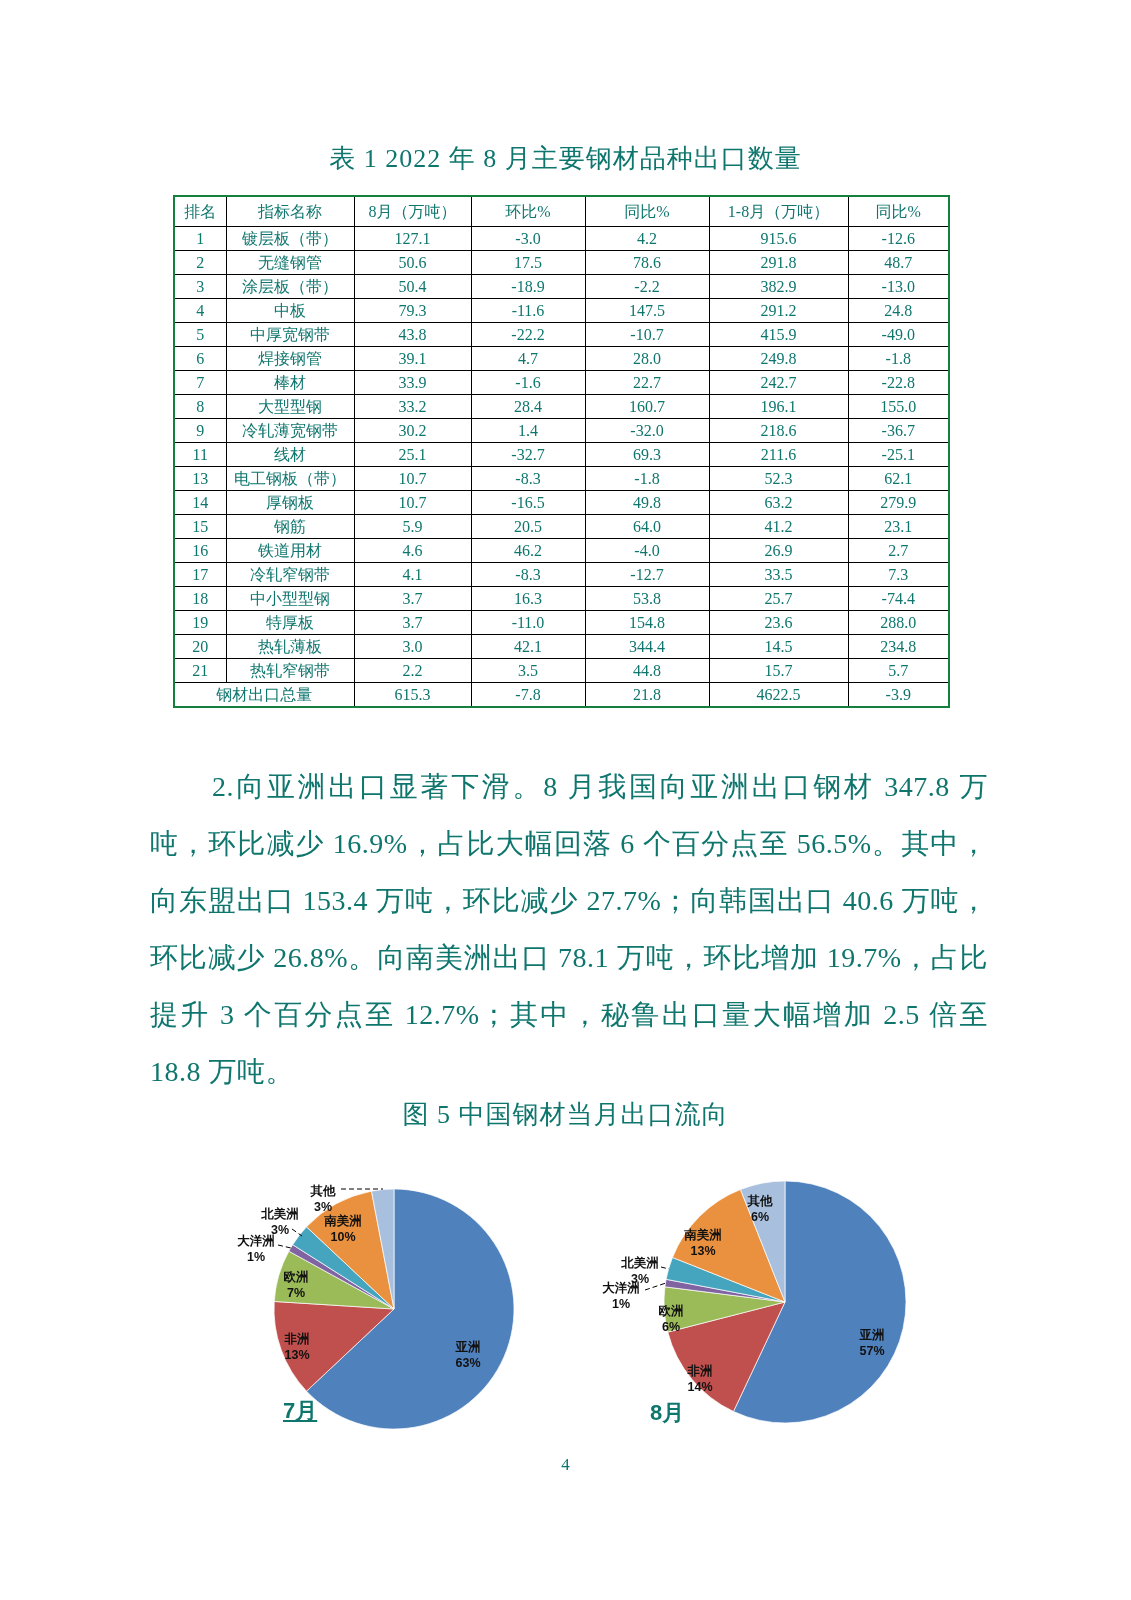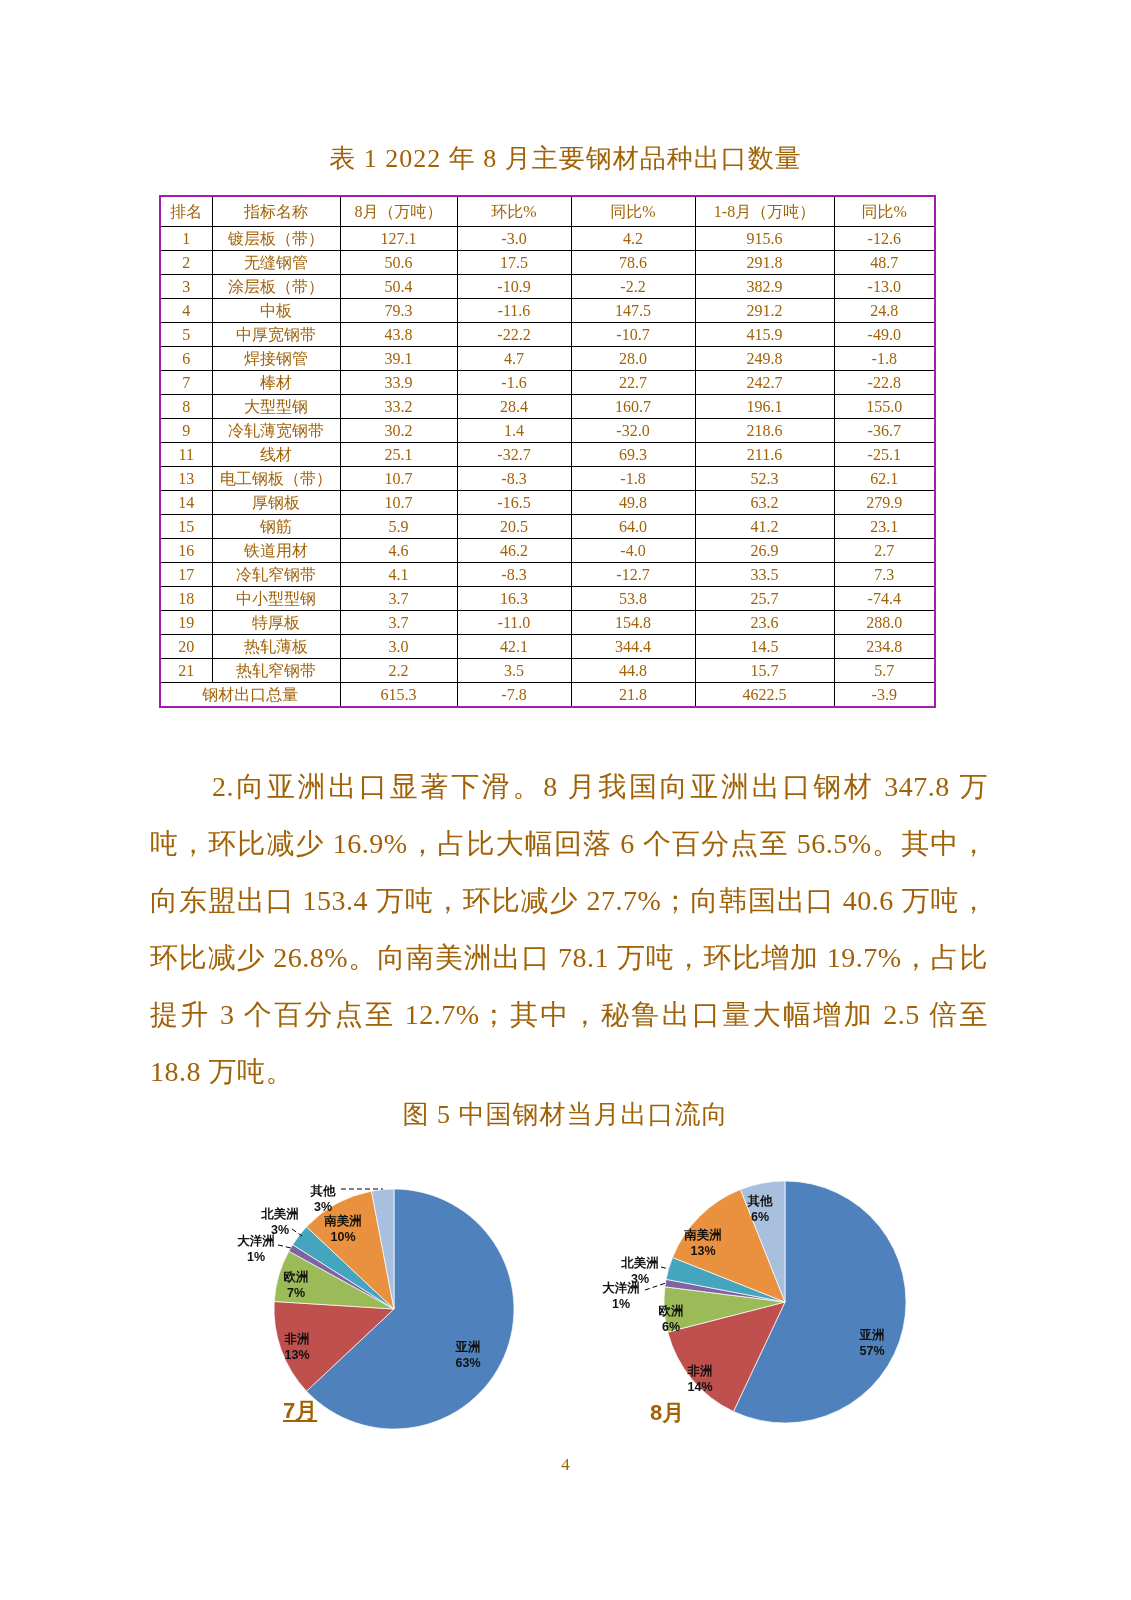--- a/index.html
+++ b/index.html
@@ -1,29 +1,29 @@
 <!DOCTYPE html>
 <html><head>
 <meta charset="utf-8">
 <style>
   html,body{margin:0;padding:0;background:#e8e8e8;}
   .page{
     position:relative;width:1131px;height:1600px;margin:0 auto;
-    background:#ffffff;color:#a16207;
+    background:#ffffff;color:#0f766e;
     font-family:"Liberation Serif","DejaVu Serif",serif;
     overflow:hidden;
   }
   .doc-title{
     position:absolute;top:141px;left:0;width:100%;
     text-align:center;font-size:26px;font-weight:400;letter-spacing:1px;
   }
   .data-table{
-    position:absolute;left:159px;top:195px;width:775px;
+    position:absolute;left:173px;top:195px;width:775px;
     border-collapse:collapse;table-layout:fixed;
-    font-size:16px;border:2px solid #a21caf;
+    font-size:16px;border:2px solid #15803d;
   }
   .data-table th,.data-table td{
     border:1px solid #000;text-align:center;padding:0;
     height:23px;line-height:23px;white-space:nowrap;overflow:hidden;
     font-weight:400;
   }
   .data-table thead th{height:29px;line-height:29px;}
   .body-text{
     position:absolute;left:150px;top:758px;width:838px;margin:0;
     font-size:28px;line-height:57px;text-align:justify;text-indent:62px;
@@ -96,21 +96,21 @@
           <td>50.6</td>
           <td>17.5</td>
           <td>78.6</td>
           <td>291.8</td>
           <td>48.7</td>
         </tr>
         <tr>
           <td>3</td>
           <td>涂层板（带）</td>
           <td>50.4</td>
-          <td>-10.9</td>
+          <td>-18.9</td>
           <td>-2.2</td>
           <td>382.9</td>
           <td>-13.0</td>
         </tr>
         <tr>
           <td>4</td>
           <td>中板</td>
           <td>79.3</td>
           <td>-11.6</td>
           <td>147.5</td>

